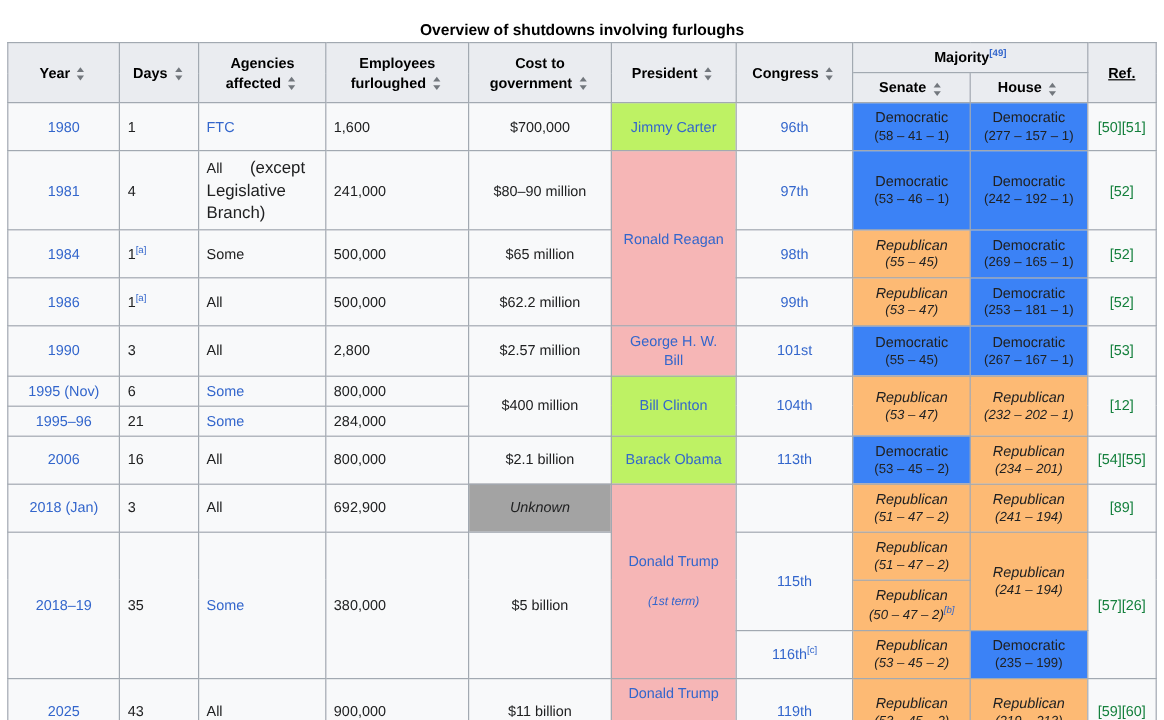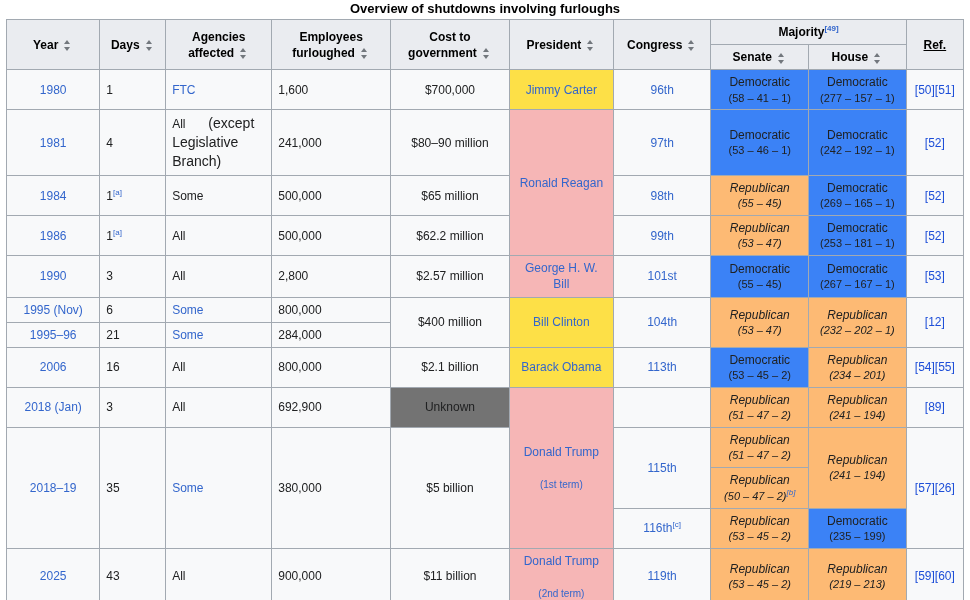--- a/index.html
+++ b/index.html
@@ -14,20 +14,21 @@
     font-size: 12px;
     color: #202122;
     overflow: hidden;
   }
   .caption {
     text-align: center;
     font-weight: bold;
     font-size: 13px;
     padding: 1px 0 3px 0;
     color: #000;
+    margin-top: 16px;
   }
   table.wikitable {
     border-collapse: collapse;
     width: 958px;
     margin: 0 6px;
     background: #f8f9fa;
     table-layout: fixed;
   }
   table.wikitable th,
   table.wikitable td {
@@ -53,21 +54,21 @@
     color: #3366cc;
   }
   .sup {
     font-size: 8px;
     vertical-align: super;
     color: #3366cc;
     white-space: nowrap;
   }
   .ref-cell {
     font-size: 8px;
-    color: #1d4ed8;
+    color: #15803d;
     text-align: center;
     vertical-align: middle;
     line-height: 1.3;
   }
   .sorticon {
     display: inline-block;
     width: 11px;
     height: 11px;
     margin-left: 4px;
     vertical-align: middle;
@@ -91,39 +92,41 @@
     border-top: 4px solid #72777d;
   }
   .dem {
     background: #3b82f6;
   }
   .rep {
     background: #fdba74;
     font-style: italic;
   }
   .pres-dem {
-    background: #fde047;
+    background: #bef264;
     margin-top: 33px;
   }
   .pres-rep {
     background: #f6b6b6;
   }
   .unknown {
-    background: #737373;
+    background: #a3a3a3;
+    font-style: italic;
   }
   .small {
     font-size: 14px;
     color: #202122;
     margin-left: 19px;
   }
   .pt {
     font-size: 10px;
     display: block;
     margin-top: 18px;
     color: #3366cc;
+    font-style: italic;
   }
   .maj-head {
     text-align: center;
   }
   .subline {
     display: block;
     font-size: 11px;
   }
   .ref-head {
     text-decoration: underline;

